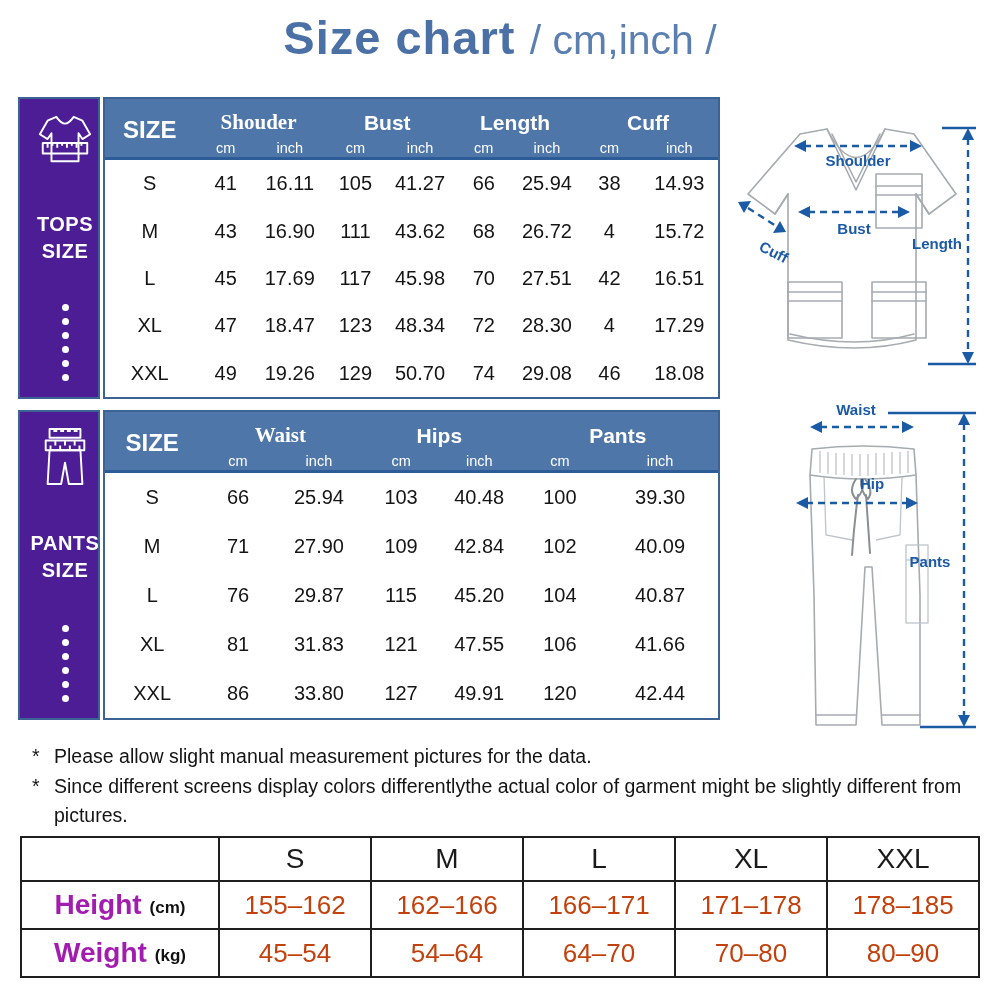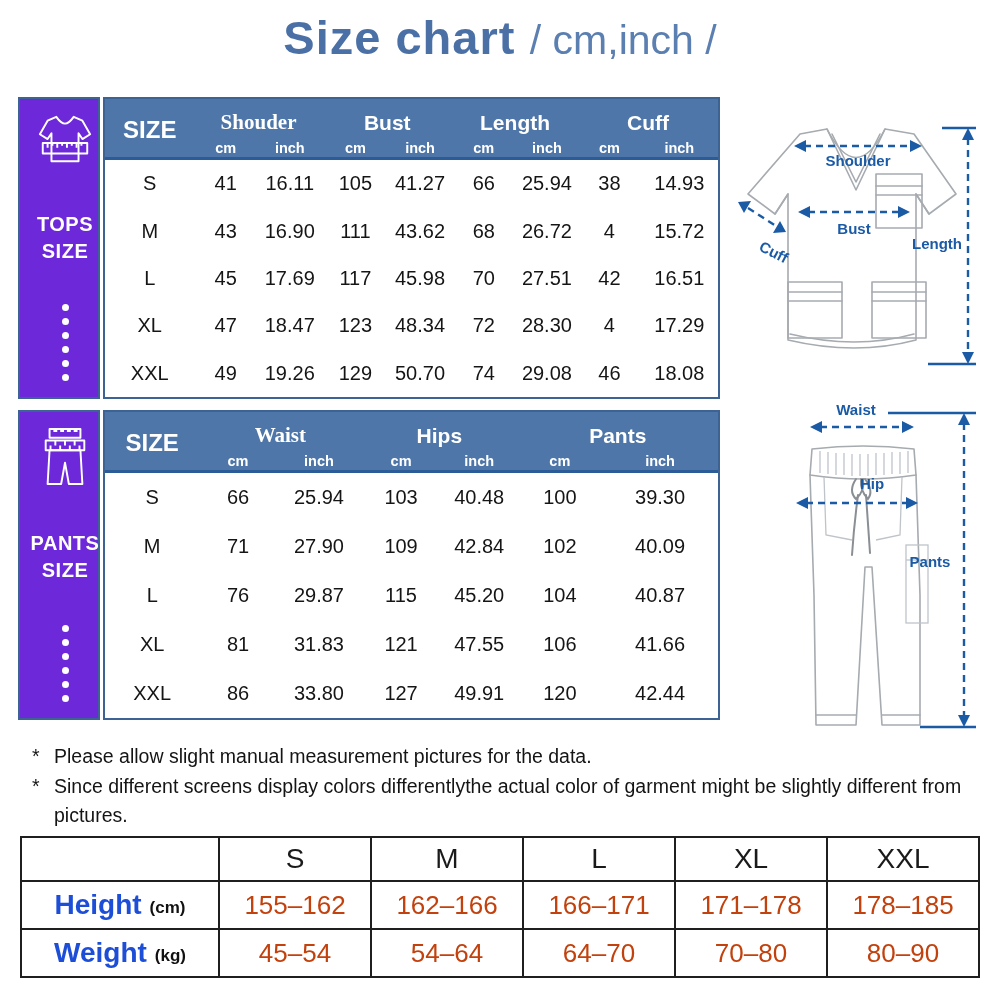--- a/index.html
+++ b/index.html
@@ -8,21 +8,21 @@
     position:relative; width:1000px; height:1000px; background:#fff;
     font-family:"Liberation Sans", sans-serif; color:#1c1c1c; overflow:hidden;
   }
   
   .title { position:absolute; top:10px; left:0; width:100%; text-align:center; }
   .title-main { font-size:47px; font-weight:800; color:#4a70a6; letter-spacing:1px; }
   .title-suffix { font-size:41px; font-weight:400; color:#5b7fb0; margin-left:10px; }
 
   
   .side-panel {
-    position:absolute; width:82px; background:#6d28d9; border:2px solid #3c6393;
+    position:absolute; width:82px; background:#4c1d95; border:2px solid #3c6393;
     display:flex; flex-direction:column; align-items:center;padding-left:12px;
   }
   .side-panel.tops { left:18px; top:97px; height:302px; }
   .side-panel.pants { left:18px; top:410px; height:310px; }
   .side-icon { margin-top:12px; }
   .side-label { margin-top:40px; color:#fff; font-size:20px; font-weight:600;
     text-align:center; line-height:27px; letter-spacing:0.5px; }
   .dots { margin-top:auto; margin-bottom:16px; display:flex; flex-direction:column; gap:7px; }
   .dots span { width:7px; height:7px; border-radius:50%; background:#fff; display:block; }
 
@@ -38,21 +38,21 @@
     display:grid; grid-template-rows:36px 25px; border-bottom:3px solid #2b5c97;
   }
   .tops-cols { grid-template-columns:14.6% 10.2% 10.7% 10.7% 10.4% 10.4% 10.2% 10.2% 12.6%; }
   .pants-cols { grid-template-columns:15.4% 12.6% 13.8% 13.0% 12.5% 13.8% 18.9%; }
   .h-size { grid-row:1/3; grid-column:1; display:flex; align-items:center; justify-content:center;
     font-size:24px; font-weight:600; }
   .h-group { grid-row:1; display:flex; align-items:flex-end; justify-content:center;
     font-size:21px; font-weight:600; }
   .hg1 { grid-column:2/4;font-family:Liberation Serif, serif; } .hg2 { grid-column:4/6; } .hg3 { grid-column:6/8; } .hg4 { grid-column:8/10; }
   .h-sub { grid-row:2; display:flex; align-items:center; justify-content:center;
-    font-size:14.5px; font-weight:700; }
+    font-size:14.5px; font-weight:400; }
   .hc2{grid-column:2}.hc3{grid-column:3}.hc4{grid-column:4}.hc5{grid-column:5}
   .hc6{grid-column:6}.hc7{grid-column:7}.hc8{grid-column:8}.hc9{grid-column:9}
   .trow { flex:1; display:grid; align-items:center; }
   .cell { text-align:center; font-size:20px; color:#151515; }
   .cell.sz { font-weight:500; }
 
   
   .diagram { position:absolute; }
   .diagram.top-d { left:724px; top:94px; }
   .diagram.pants-d { left:768px; top:395px; }
@@ -75,21 +75,21 @@
     grid-template-rows:44px 48px 48px;
     border-top:2px solid #1f1f1f; border-left:2px solid #1f1f1f;
   }
   .bt-cell {
     border-right:2px solid #1f1f1f; border-bottom:2px solid #1f1f1f;
     display:flex; align-items:center; justify-content:center; background:#fff;
   }
   .bt-h { font-size:28px; color:#1a1a1a; }
   .bt-val { font-size:26px; color:#c2410c; }
   .bt-label { gap:8px; }
-  .bl { font-size:28px; font-weight:600; color:#1d4ed8; }
+  .bl { font-size:28px; font-weight:600; color:#a21caf; }
   .bu { font-size:17px; font-weight:600; color:#111; padding-top:6px; }
 </style>
 </head>
 <body>
 
 <div class="page">
 
   <div class="title">
     <span class="title-main">Size chart</span>
     <span class="title-suffix">/ cm,inch /</span>

